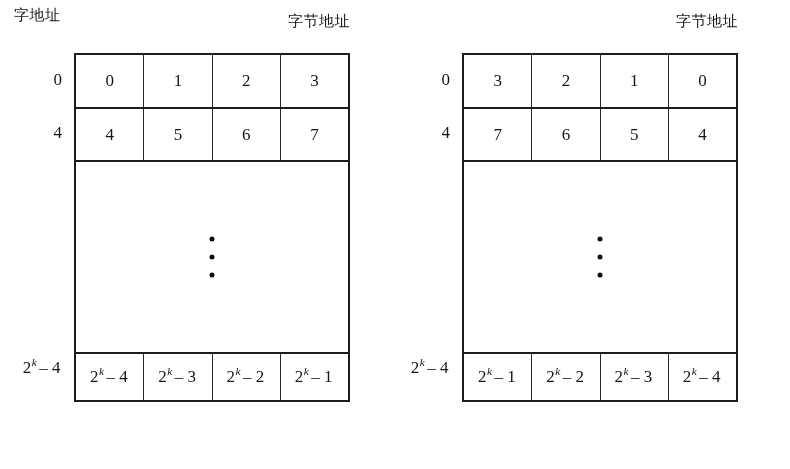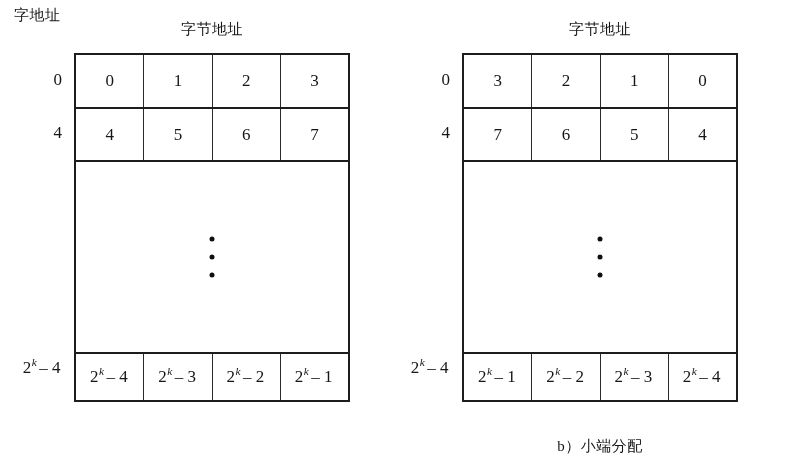--- a/index.html
+++ b/index.html
@@ -39,26 +39,26 @@
     position: absolute;
     left: 14px;
     top: 5px;
     font-size: 15px;
     line-height: 20px;
     letter-spacing: 0.5px;
     white-space: nowrap;
   }
   .byte-addr-heading {
     position: absolute;
-    top: 19px;
+    top: 11px;
     font-size: 15px;
     line-height: 20px;
     letter-spacing: 0.5px;
     white-space: nowrap;
-    text-align: center;
+    text-align: right;
   }
   .panel.left  .byte-addr-heading { left: 74px;  width: 276px; }
   .panel.right .byte-addr-heading { left: 62px;  width: 276px; }
 
   
   .word-labels {
     position: absolute;
     top: 53px;
     width: 62px;
     height: 349px;
@@ -314,16 +314,15 @@
         <div class="mem-cell">
             <span class="pow">2<sup>k</sup><span class="minus">– 3</span></span>
           </div>
         <div class="mem-cell">
             <span class="pow">2<sup>k</sup><span class="minus">– 4</span></span>
           </div>
       </div>
 
     </div>
 
-    <div class="caption">b）小端分配</div>
   </div>
 
 </div>
 
 </body></html>

